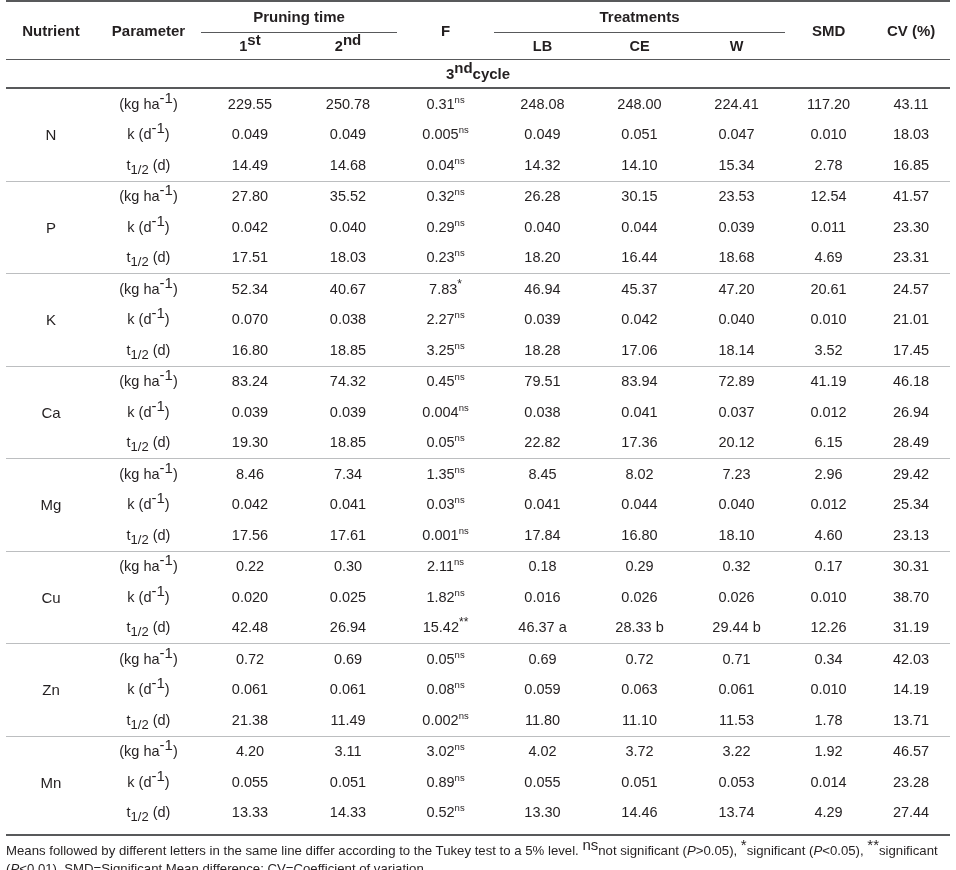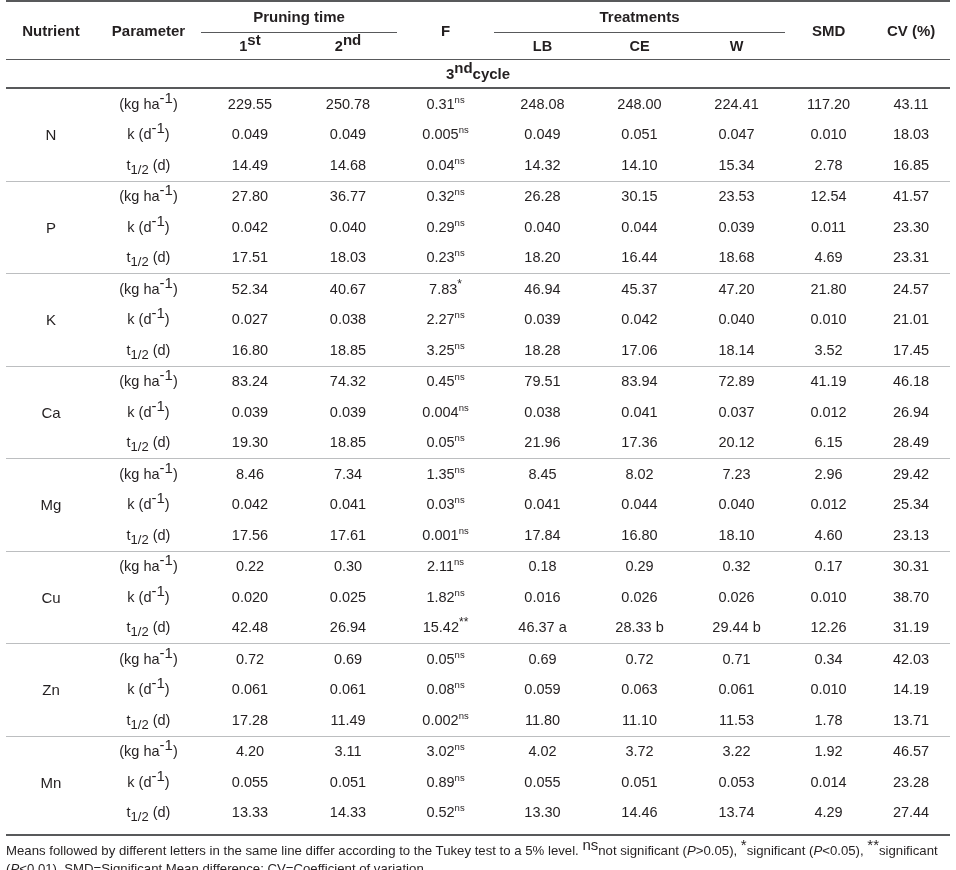--- a/index.html
+++ b/index.html
@@ -164,21 +164,21 @@
           <td>14.32</td>
           <td>14.10</td>
           <td>15.34</td>
           <td>2.78</td>
           <td>16.85</td>
         </tr>
         <tr class="group-first">
           <td class="nutrient" rowspan="3">P</td>
           <td class="param">(kg ha<sup>-1</sup>)</td>
           <td>27.80</td>
-          <td>36.77</td>
+          <td>35.52</td>
           <td>0.32<span class="ns">ns</span></td>
           <td>26.28</td>
           <td>30.15</td>
           <td>23.53</td>
           <td>12.54</td>
           <td>41.57</td>
         </tr>
         <tr>
           <td class="param">k (d<sup>-1</sup>)</td>
           <td>0.042</td>
@@ -203,26 +203,26 @@
         </tr>
         <tr class="group-first">
           <td class="nutrient" rowspan="3">K</td>
           <td class="param">(kg ha<sup>-1</sup>)</td>
           <td>52.34</td>
           <td>40.67</td>
           <td>7.83<span class="star">*</span></td>
           <td>46.94</td>
           <td>45.37</td>
           <td>47.20</td>
-          <td>21.80</td>
+          <td>20.61</td>
           <td>24.57</td>
         </tr>
         <tr>
           <td class="param">k (d<sup>-1</sup>)</td>
-          <td>0.027</td>
+          <td>0.070</td>
           <td>0.038</td>
           <td>2.27<span class="ns">ns</span></td>
           <td>0.039</td>
           <td>0.042</td>
           <td>0.040</td>
           <td>0.010</td>
           <td>21.01</td>
         </tr>
         <tr>
           <td class="param">t<sub>1/2</sub> (d)</td>
@@ -256,21 +256,21 @@
           <td>0.041</td>
           <td>0.037</td>
           <td>0.012</td>
           <td>26.94</td>
         </tr>
         <tr>
           <td class="param">t<sub>1/2</sub> (d)</td>
           <td>19.30</td>
           <td>18.85</td>
           <td>0.05<span class="ns">ns</span></td>
-          <td>21.96</td>
+          <td>22.82</td>
           <td>17.36</td>
           <td>20.12</td>
           <td>6.15</td>
           <td>28.49</td>
         </tr>
         <tr class="group-first">
           <td class="nutrient" rowspan="3">Mg</td>
           <td class="param">(kg ha<sup>-1</sup>)</td>
           <td>8.46</td>
           <td>7.34</td>
@@ -355,21 +355,21 @@
           <td>0.061</td>
           <td>0.08<span class="ns">ns</span></td>
           <td>0.059</td>
           <td>0.063</td>
           <td>0.061</td>
           <td>0.010</td>
           <td>14.19</td>
         </tr>
         <tr>
           <td class="param">t<sub>1/2</sub> (d)</td>
-          <td>17.28</td>
+          <td>21.38</td>
           <td>11.49</td>
           <td>0.002<span class="ns">ns</span></td>
           <td>11.80</td>
           <td>11.10</td>
           <td>11.53</td>
           <td>1.78</td>
           <td>13.71</td>
         </tr>
         <tr class="group-first">
           <td class="nutrient" rowspan="3">Mn</td>

